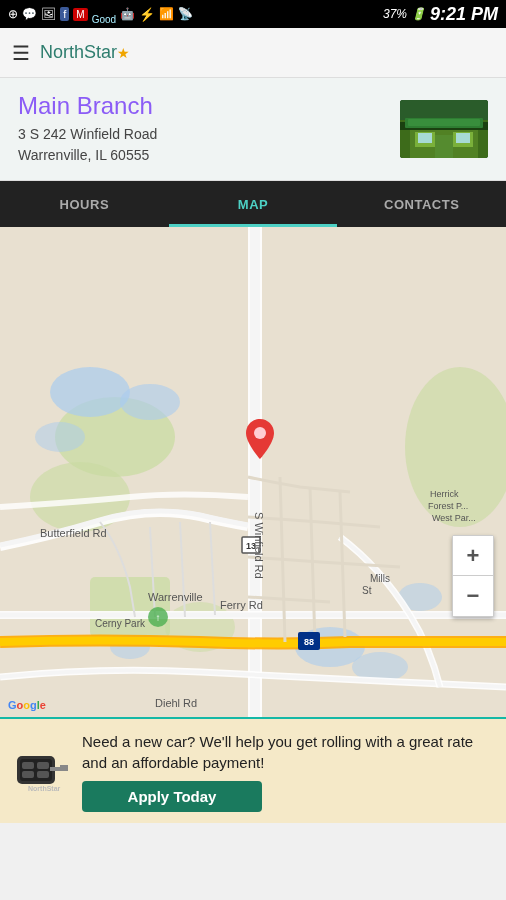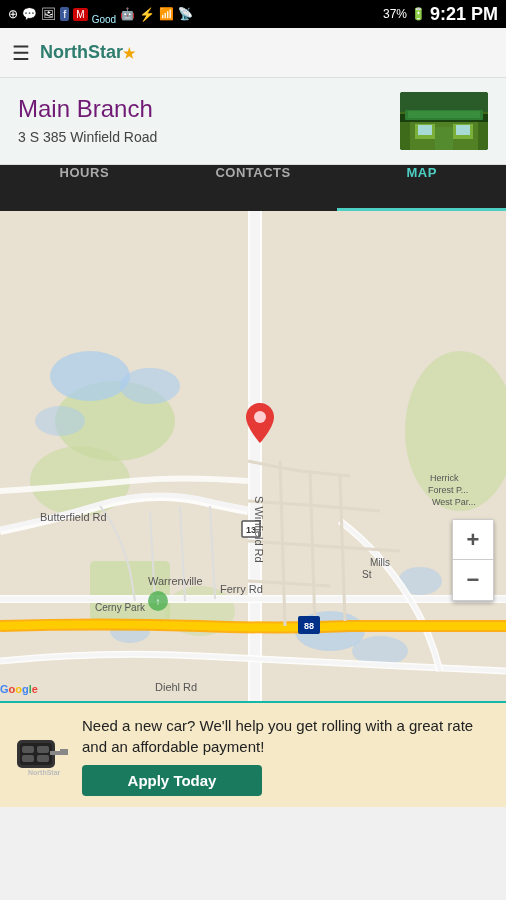--- a/index.html
+++ b/index.html
@@ -29,20 +29,21 @@
     .status-icon {
       color: #fff;
       font-size: 12px;
     }
     .status-right {
       display: flex;
       align-items: center;
       gap: 4px;
       color: #fff;
       font-size: 12px;
+      font-style: italic;
     }
     .status-time {
       font-size: 18px;
       font-weight: bold;
       color: #fff;
     }
 
     
     #nav-bar {
       width: 100%;
@@ -53,41 +54,41 @@
       padding: 0 12px;
       border-bottom: 1px solid #ddd;
     }
     .hamburger-icon {
       font-size: 20px;
       color: #333;
       margin-right: 10px;
     }
     .logo-text {
       font-size: 18px;
-      font-weight: bold;
+      font-weight: normal;
       color: #2e7d6e;
     }
     .logo-star {
       color: #f0a500;
       font-size: 14px;
     }
 
     
     #branch-info {
       background: #f0f4f3;
       padding: 14px 18px 14px 18px;
       display: flex;
       justify-content: space-between;
       align-items: center;
       border-bottom: 1px solid #ddd;
     }
     .branch-text h1 {
       font-size: 24px;
       font-weight: 500;
-      color: #701a75;
+      color: #8b5cf6;
       margin-bottom: 4px;
     }
     .branch-text p {
       font-size: 14px;
       color: #444;
       line-height: 1.5;
     }
     .branch-image {
       width: 88px;
       height: 58px;
@@ -109,20 +110,21 @@
       width: 100%;
       height: 46px;
       background: #222;
       display: flex;
       align-items: center;
     }
     .tab-item {
       flex: 1;
       height: 100%;
       display: flex;
+      align-items: center;
       justify-content: center;
       font-size: 13px;
       font-weight: bold;
       color: #aaa;
       letter-spacing: 0.5px;
       cursor: pointer;
       position: relative;
     }
     .tab-item.active {
       color: #4dd0c4;
@@ -179,21 +181,21 @@
       font-weight: bold;
       line-height: 1;
     }
     .zoom-btn:first-child {
       border-bottom: 1px solid #ccc;
     }
 
     .google-logo {
       position: absolute;
       bottom: 6px;
-      left: 0;
+      left: 8px;
       font-size: 11px;
       color: #666;
       font-weight: bold;
     }
     .google-logo span.g { color: #4285F4; }
     .google-logo span.o1 { color: #EA4335; }
     .google-logo span.o2 { color: #FBBC05; }
     .google-logo span.g2 { color: #4285F4; }
     .google-logo span.l { color: #34A853; }
     .google-logo span.e { color: #EA4335; }
@@ -276,21 +278,22 @@
 <div id="nav-bar">
   <span class="hamburger-icon">☰</span>
   <span class="logo-text">
     <span>NorthStar</span><span class="logo-star">★</span>
   </span>
 </div>
 
 <div id="branch-info">
   <div class="branch-text">
     <h1>Main Branch</h1>
-    <p>3 S 385 Winfield Road</p>
+    <p>3 S 242 Winfield Road</p>
+    <p>Warrenville, IL  60555</p>
   </div>
   <div class="branch-image">
     <div class="branch-image-inner">
       
       <svg width="88" height="58" viewBox="0 0 88 58">
         <rect width="88" height="58" fill="#2a5c2a"></rect>
         <rect x="0" y="20" width="88" height="38" fill="#3d6b1a"></rect>
         <rect x="10" y="28" width="68" height="30" fill="#5a8a2a" opacity="0.7"></rect>
         <rect x="0" y="22" width="88" height="8" fill="#1a4010"></rect>
         <rect x="15" y="32" width="20" height="15" fill="#7ab03a"></rect>
@@ -304,25 +307,25 @@
         <rect x="56" y="33" width="14" height="10" fill="#b3e5fc" opacity="0.8"></rect>
       </svg>
     </div>
   </div>
 </div>
 
 <div id="tab-bar">
   <div class="tab-item">
     <span>HOURS</span>
   </div>
+  <div class="tab-item active">
+    <span>MAP</span>
+  </div>
   <div class="tab-item">
     <span>CONTACTS</span>
-  </div>
-  <div class="tab-item active">
-    <span>MAP</span>
   </div>
 </div>
 
 <div id="map-section">
   <div class="map-container">
     
     <svg width="506" height="490" viewBox="0 0 506 490">
 
       <rect width="506" height="490" fill="#e8e0d0"></rect>
 

